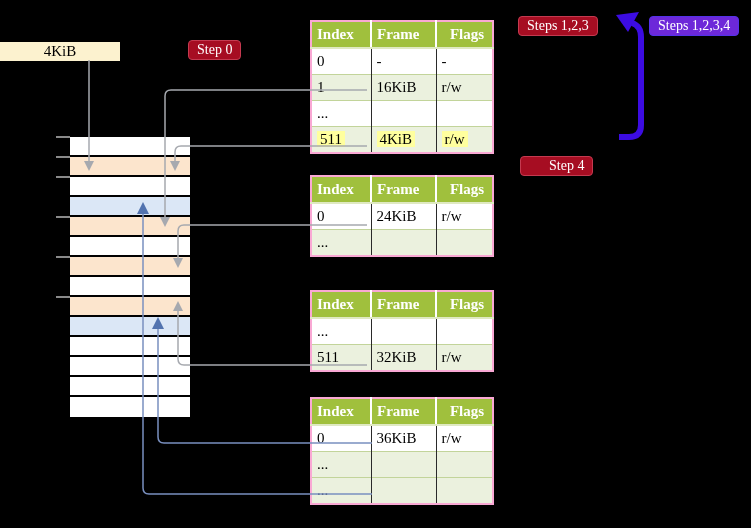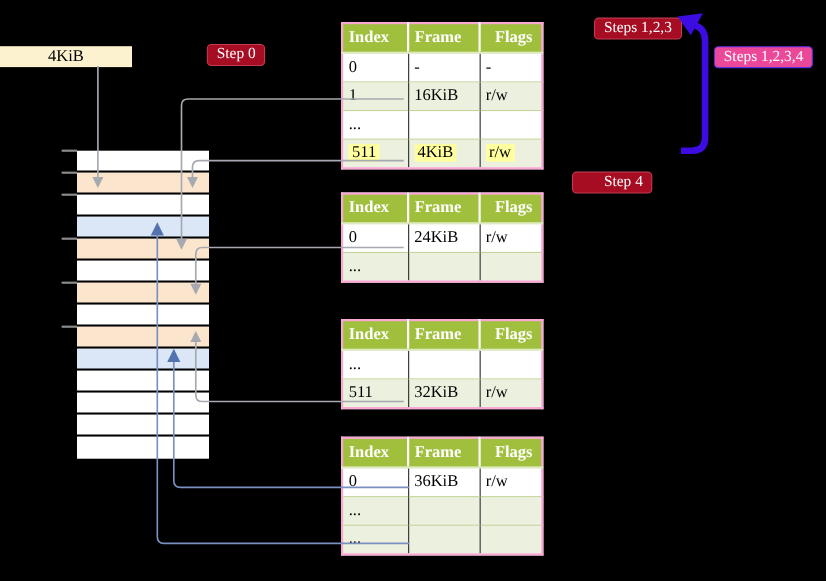--- a/index.html
+++ b/index.html
@@ -11,23 +11,23 @@
   .page-label{
     position:absolute;left:0;top:42px;width:120px;height:19px;
     background:#fcf2cf;color:#000;font-size:15px;line-height:19px;text-align:center;
   }
   
   .badge{
     position:absolute;color:#fff;font-size:14px;line-height:18px;
     padding:0 8px;border-radius:4px;white-space:nowrap;text-align:center;
   }
   .badge.red{background:#a60d22;border:1px solid #c43a50;}
-  .badge.blue{background:#ec4899;border:1px solid #5431e8;margin-top:26px;}
+  .badge.blue{background:#6d28d9;border:1px solid #5431e8;}
   #badge-step0{left:188px;top:40px;}
-  #badge-steps123{left:540px;top:16px;}
+  #badge-steps123{left:518px;top:16px;}
   #badge-steps1234{left:649px;top:16px;}
   #badge-step4{left:520px;top:156px;padding-left:28px;}
   
   #memory-column{position:absolute;left:70px;top:137px;width:120px;}
   .mrow{height:20px;border-bottom:2px solid #000;box-sizing:border-box;}
   .mrow:last-child{border-bottom:none;}
   .mrow.white{background:#ffffff;}
   .mrow.orange{background:#fce5cd;}
   .mrow.blue{background:#dbe7f6;}
   .tick{position:absolute;left:56px;width:14px;height:2px;background:#8a8a8a;}

